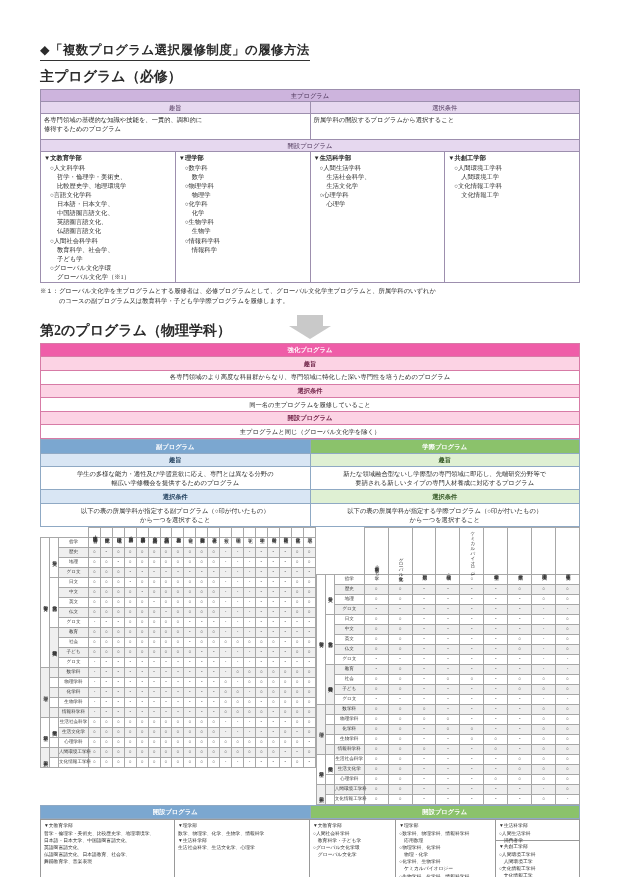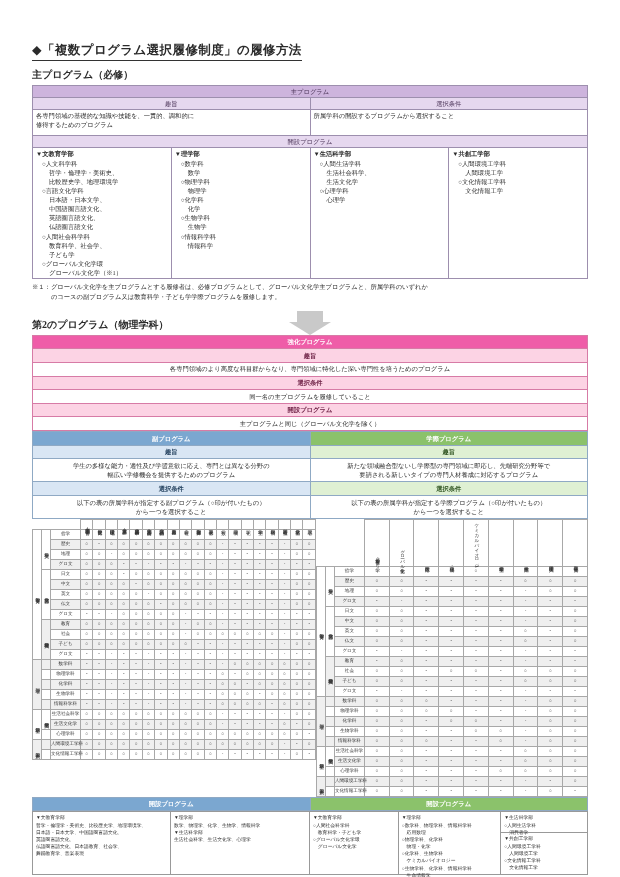--- a/index.html
+++ b/index.html
@@ -4,28 +4,28 @@
 <style>
   * { box-sizing: border-box; }
   html, body { margin:0; padding:0; }
   body {
     width: 620px; height: 877px;
     background: #ffffff;
     font-family: "Liberation Serif", "DejaVu Serif", serif;
     color: #2b2b2b;
     overflow: hidden;
   }
-  .page { position: relative; width: 620px; height: 877px; padding: 0 32px; }
+  .page { position: relative; width: 620px; height: 877px; padding: 0 40px; }
 
   .h1 {
     font-size: 12.5px; font-weight: bold; letter-spacing: .4px;
     border-bottom: 1.4px solid #333; display: inline-block;
     padding-bottom: 1px; margin-top: 42px;
   }
-  .h2 { font-size: 10px; font-weight: bold; margin: 7px 0 3px 0; }
+  .h2 { font-size: 14px; font-weight: bold; margin: 7px 0 3px 0; }
 
   table.grid { border-collapse: collapse; width: 100%; table-layout: fixed; }
   table.grid td, table.grid th {
     border: 0.6px solid #9d8fae; font-weight: normal; font-size: 6.3px;
     padding: 1px 3px; vertical-align: top; line-height: 1.45;
   }
   .bar-main { background: #cdb4dd; text-align: center; font-size: 6.6px; color:#4a3357; padding:1.5px 0; }
   .bar-sub  { background: #e6d8ef; text-align: center; font-size: 6.4px; color:#4a3357; padding:1.5px 0; }
   .cellwrap { white-space: pre-line; }
 

